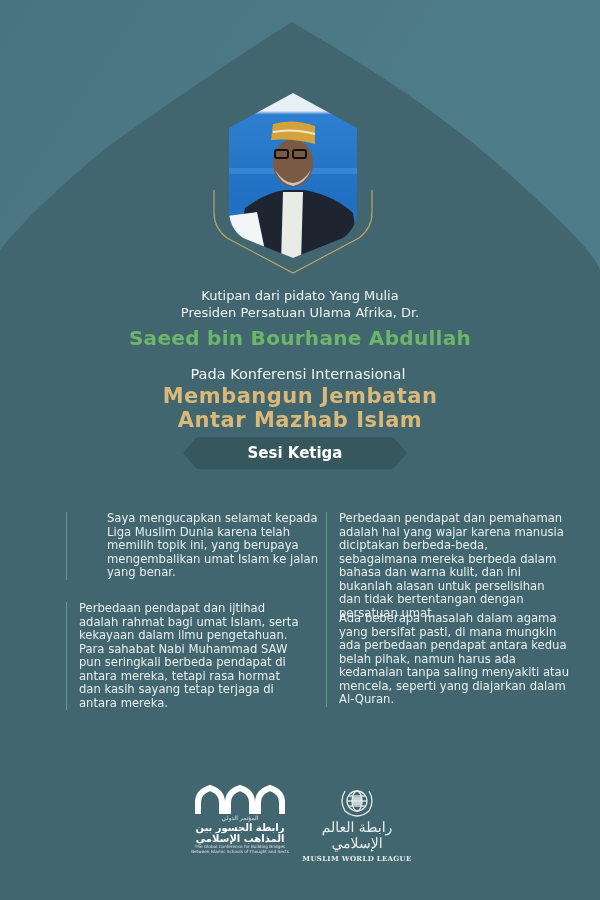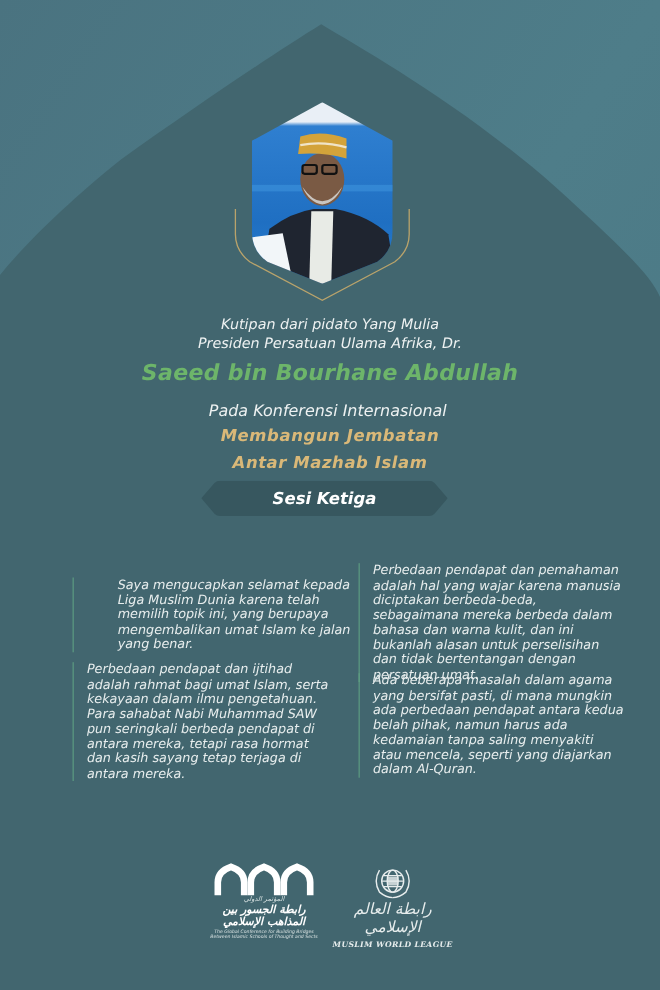--- a/index.html
+++ b/index.html
@@ -3,57 +3,57 @@
   <meta charset="utf-8">
   <style>
     html, body { margin: 0; padding: 0; }
     body {
       width: 600px; height: 900px; overflow: hidden;
       background: #42666f;
       font-family: "DejaVu Sans", sans-serif;
       position: relative;
     }
     .bg-svg { position: absolute; left: 0; top: 0; width: 600px; height: 900px; z-index: 0; }
-    .layer { position: absolute; z-index: 1; font-style: italic; }
+    .layer { position: absolute; z-index: 1; }
 
     .photo-wrap { left: 205px; top: 88px; width: 176px; height: 190px; }
     .photo-wrap svg { width: 176px; height: 190px; display: block; }
 
     .intro {
       left: 0; top: 287px; width: 600px; text-align: center;
       color: #eef2f2; font-size: 13px; line-height: 17px;
     }
     .speaker-name {
       left: 0; top: 326px; width: 600px; text-align: center;
       color: #6db56a; font-size: 20px; font-weight: bold; letter-spacing: 0.3px;
     }
     .conf-intro {
       left: 0; top: 366px; width: 596px; text-align: center;
       color: #eef2f2; font-size: 14.5px;
     }
     .conf-title {
       left: 0; top: 384px; width: 600px; text-align: center;
-      color: #d9b878; font-size: 15px; font-weight: bold; line-height: 24px; letter-spacing: 0.5px;
+      color: #d9b878; font-size: 21px; font-weight: bold; line-height: 24px; letter-spacing: 0.5px;
     }
     .session-badge {
       left: 183px; top: 437px; width: 224px; height: 32px;
     }
     .session-badge svg { position: absolute; left: 0; top: 0; }
     .session-label {
       position: absolute; left: 0; top: 0; width: 224px; height: 32px;
       line-height: 32px; text-align: center; color: #ffffff;
       font-size: 15px; font-weight: bold;
     }
 
     .quote {
       border-left: 1.5px solid #5fa083;
       padding-left: 12px;
       color: #e8eeee; font-size: 11.6px; line-height: 13.5px;
     }
-    .q1 { left: 66px; top: 525px; width: 225px; padding-left: 40px; }
+    .q1 { left: 66px; top: 512px; width: 225px; padding-left: 40px; }
     .q2 { left: 66px; top: 602px; width: 225px; }
     .q3 { left: 326px; top: 512px; width: 230px; }
     .q4 { left: 326px; top: 612px; width: 230px; }
 
     .logo-left { left: 190px; top: 782px; width: 100px; }
     .logo-right { left: 297px; top: 783px; width: 120px; text-align: center; }
     .ar-text { color: #ffffff; font-size: 10px; line-height: 11px; text-align: center; font-weight: bold; }
     .ar-small { color: #d6e0e0; font-size: 6px; line-height: 8px; text-align: center; }
     .en-tiny { color: #d6e0e0; font-size: 4.2px; line-height: 5px; text-align: center; }
     .mwl-ar { color: #e7eded; font-size: 14px; line-height: 16px; font-family: "DejaVu Serif", serif; }

